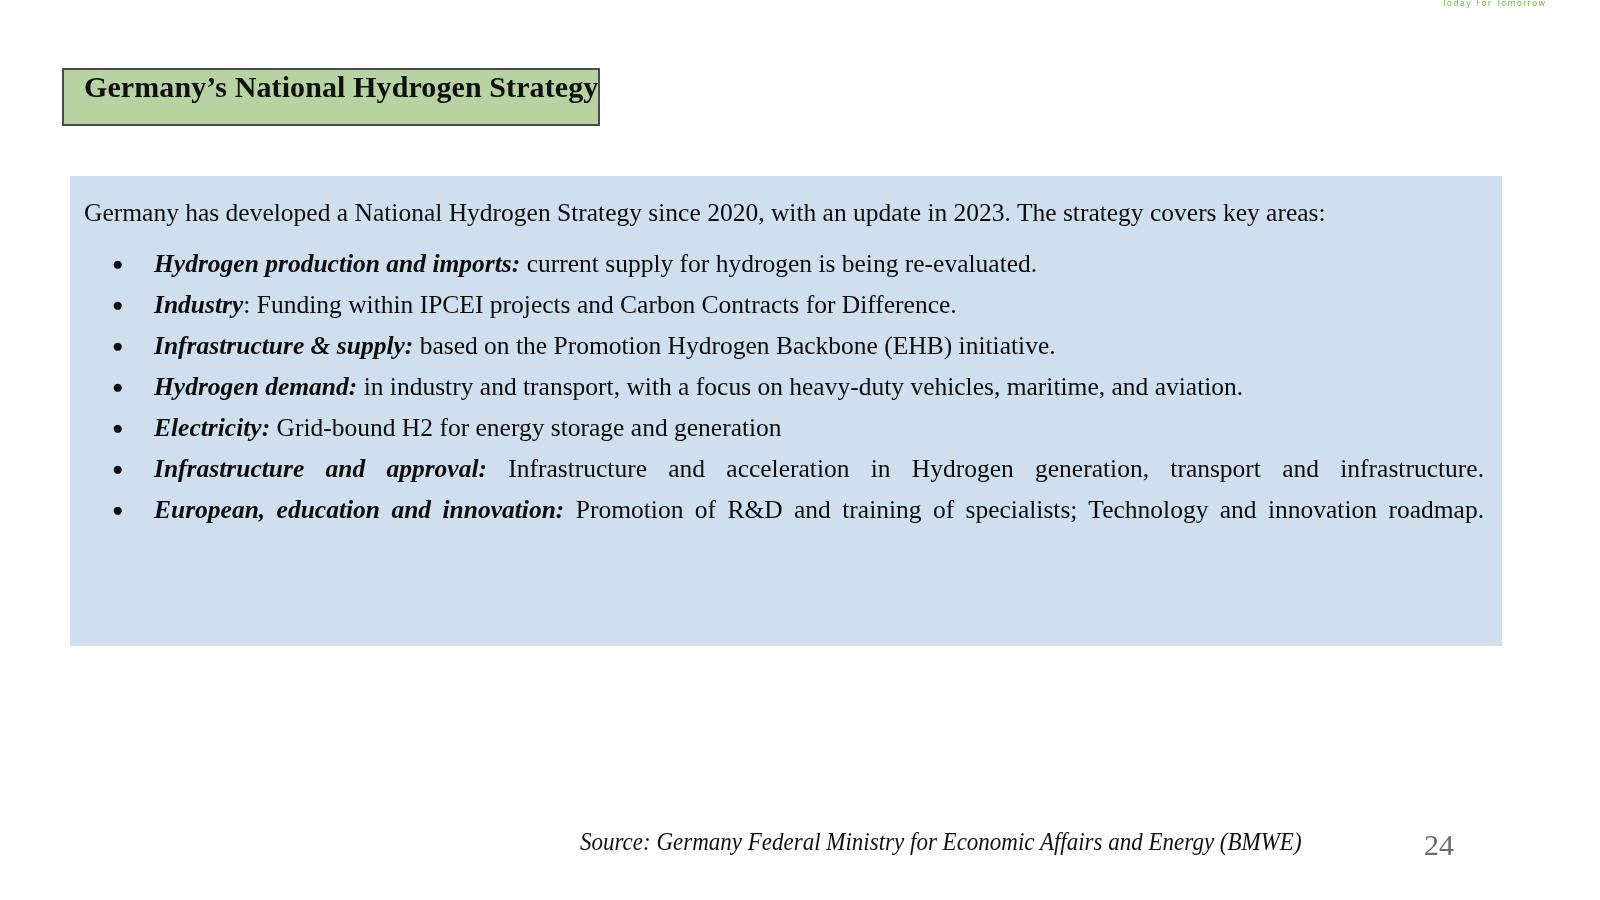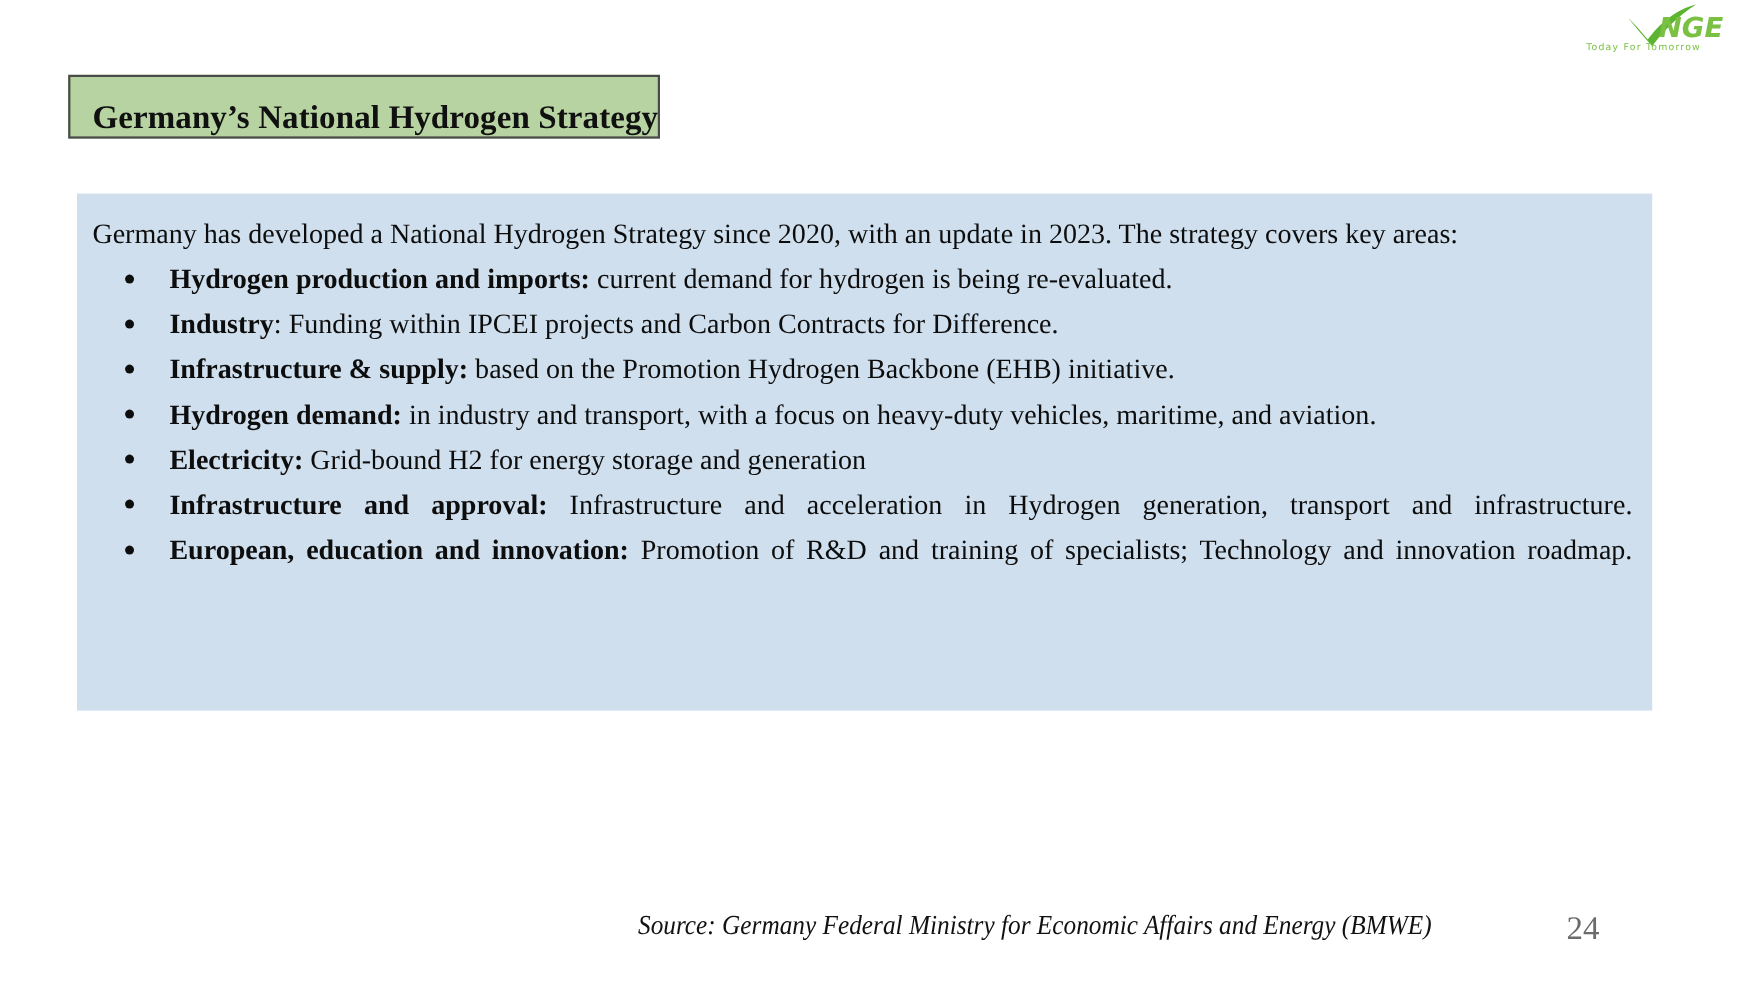--- a/index.html
+++ b/index.html
@@ -45,21 +45,21 @@
   #title-banner {
     position: absolute;
     left: 62px;
     top: 68px;
     width: 538px;
     height: 58px;
     background: #b6d3a1;
     border: 2px solid #4a4a4a;
     box-sizing: border-box;
     display: flex;
-    align-items: flex-end;
+    align-items: flex-start;
   }
   #title-banner .title-text {
     font-size: 30px;
     font-weight: bold;
     color: #101010;
     padding-left: 20px;
     letter-spacing: 0.1px;
     white-space: nowrap;
   }
 
@@ -72,21 +72,21 @@
     min-height: 470px;
     background: #cfdfee;
     box-sizing: border-box;
     padding: 16px 18px 20px 14px;
   }
   #intro-paragraph {
     font-size: 25.5px;
     line-height: 41px;
     text-align: justify;
     text-align-last: left;
-    margin: 0 0 0 0;
+    margin: 0 0 10px 0;
     padding: 0 2px 0 0;
   }
   #bullet-list {
     list-style: none;
     margin: 0;
     padding: 0;
   }
   #bullet-list li {
     position: relative;
     font-size: 25.5px;
@@ -98,20 +98,21 @@
   }
   #bullet-list li .bullet-dot {
     position: absolute;
     left: 28px;
     top: 0;
     font-size: 19px;
     line-height: 41px;
   }
   #bullet-list li .lead-label {
     font-weight: bold;
+    font-style: italic;
   }
   #bullet-list li.justify-full {
     text-align-last: justify;
   }
 
   
   #source-note {
     position: absolute;
     left: 580px;
     top: 828px;
@@ -129,40 +130,34 @@
     top: 828px;
     font-size: 30px;
     color: #6b6b6b;
     font-family: "Liberation Serif", "DejaVu Serif", serif;
   }
 </style>
 </head>
 <body>
 
 <div id="brand-logo">
-  <span class="logo-mark">
-    <svg width="120" height="40" viewBox="0 0 120 40" aria-hidden="true">
-      <path d="M8 14 C14 20, 20 27, 26 34 C36 20, 52 6, 70 2 C54 12, 40 26, 30 40 C22 31, 14 22, 8 14 Z" fill="#5cb531"></path>
-      <text x="36" y="32" font-family="'DejaVu Sans', sans-serif" font-size="25" font-weight="bold" font-style="italic" fill="#7ac143">NGE</text>
-    </svg>
-  </span>
   <span class="logo-tagline">Today For Tomorrow</span>
 </div>
 
 <div id="title-banner">
   <span class="title-text">Germany’s National Hydrogen Strategy</span>
 </div>
 
 <div id="content-panel">
   <p id="intro-paragraph">Germany has developed a National Hydrogen Strategy since 2020, with an update in 2023. The strategy covers key areas:</p>
 
   <ul id="bullet-list">
     <li>
       <span class="bullet-dot">●</span>
-      <span class="lead-label">Hydrogen production and imports:</span><span class="lead-text"> current demand for hydrogen is being re-evaluated.</span>
+      <span class="lead-label">Hydrogen production and imports:</span><span class="lead-text"> current supply for hydrogen is being re-evaluated.</span>
     </li>
     <li>
       <span class="bullet-dot">●</span>
       <span class="lead-label">Industry</span><span class="lead-text">: Funding within IPCEI projects and Carbon Contracts for Difference.</span>
     </li>
     <li>
       <span class="bullet-dot">●</span>
       <span class="lead-label">Infrastructure &amp; supply:</span><span class="lead-text"> based on the Promotion Hydrogen Backbone (EHB) initiative.</span>
     </li>
     <li>

